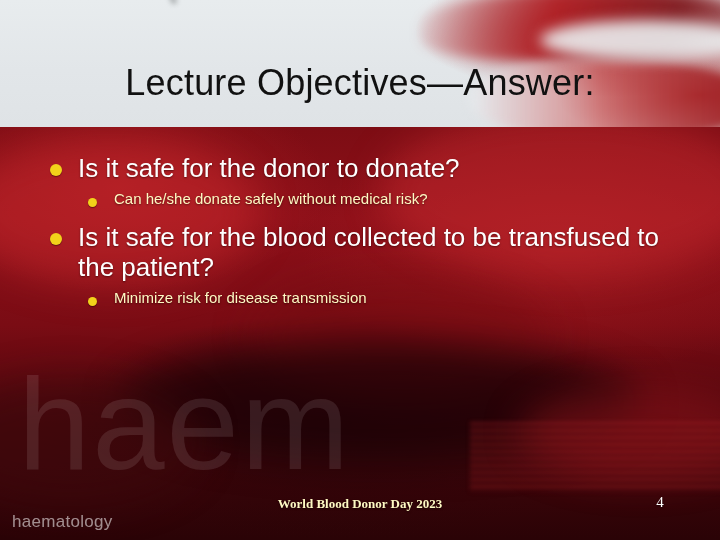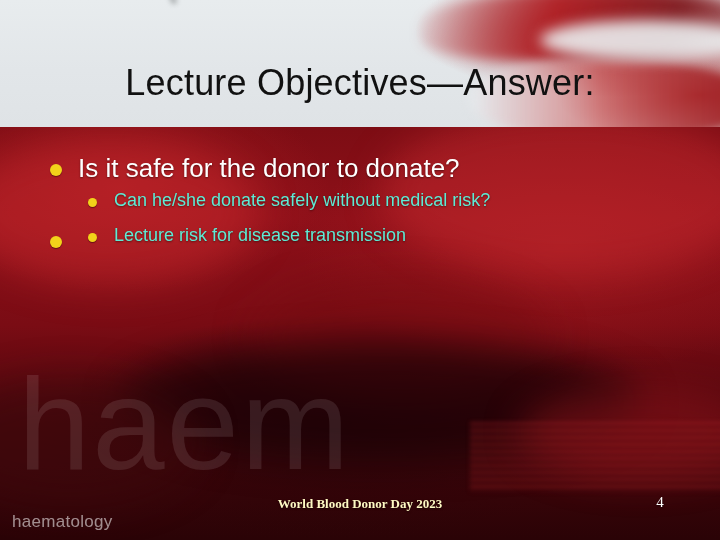--- a/index.html
+++ b/index.html
@@ -160,22 +160,22 @@
     background: #f2d21a;
     box-shadow: 0 1px 1px rgba(0,0,0,0.4);
   }
   ul.level2 {
     list-style: none;
     margin: 6px 0 14px 0;
     padding: 0;
   }
   li.lvl2 {
     position: relative;
-    color: #5eead4;
-    font-size: 18px;
+    color: #fef9c3;
+    font-size: 15px;
     line-height: 1.2;
     margin: 0 0 4px 0;
     padding: 0 20px 0 36px;
     text-shadow: 0 1px 2px rgba(0,0,0,0.45);
   }
   li.lvl2 > .dot {
     position: absolute;
     left: 10px;
     top: 8px;
     width: 9px;
@@ -255,24 +255,25 @@
         <span>Is it safe for the donor to donate?</span>
         <ul class="level2">
           <li class="lvl2">
             <span class="dot"></span>
             <span>Can he/she donate safely without medical risk?</span>
           </li>
         </ul>
       </li>
       <li class="lvl1">
         <span class="dot"></span>
+        <span>Is it safe for the blood collected to be transfused to the patient?</span>
         <ul class="level2">
           <li class="lvl2">
             <span class="dot"></span>
-            <span>Lecture risk for disease transmission</span>
+            <span>Minimize risk for disease transmission</span>
           </li>
         </ul>
       </li>
     </ul>
   </div>
 
   <div class="footer-text">World Blood Donor Day 2023</div>
   <div class="slide-number">4</div>
   <div class="brand">haematology</div>
 

